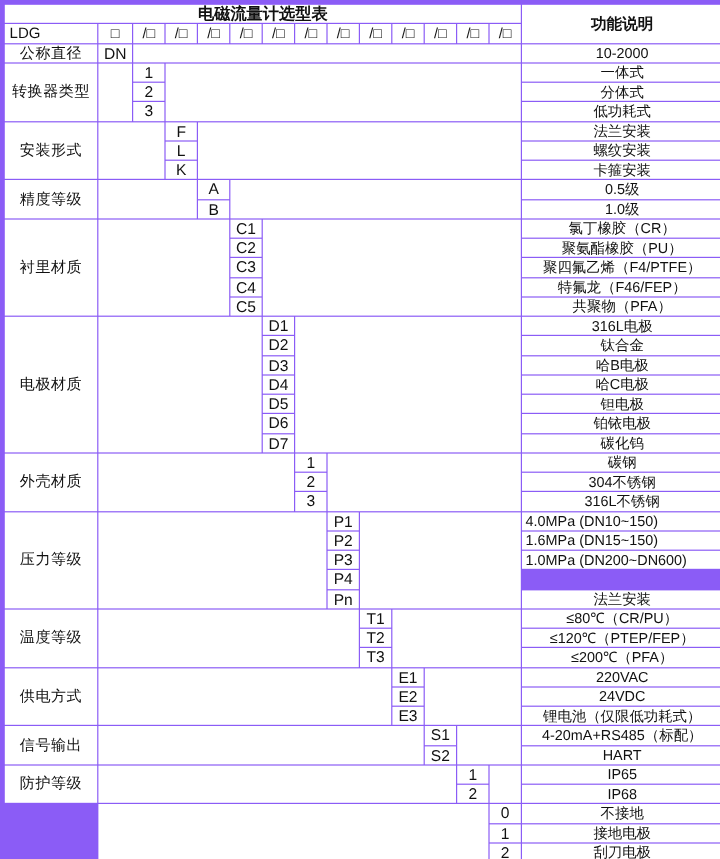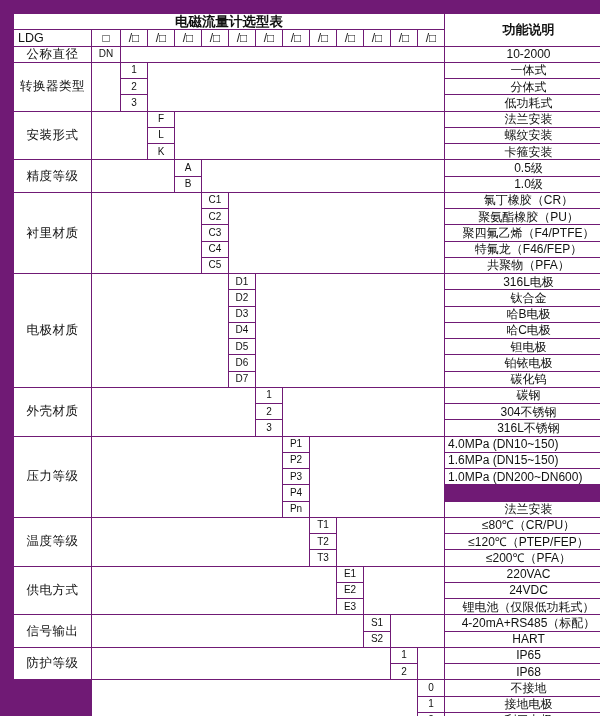--- a/index.html
+++ b/index.html
@@ -1,37 +1,37 @@
 <!DOCTYPE html>
 <html><head>
 <meta charset="utf-8">
 <style>
   html,body { margin:0; padding:0; background:#fff; }
   body { font-family:"Liberation Sans", sans-serif; }
   #table {
     width:600px; height:716px;
-    background:#701a75;            
+    background:#8b5cf6;            
     display:grid;
     grid-template-columns:77px 28px repeat(12,26px) 167px;
     grid-template-rows:repeat(44,15.25px);
-    gap:1px; padding:14px; box-sizing:border-box;
+    gap:1px; padding:4px; box-sizing:border-box;
   }
   .cell {
     background:#fff; color:#111;
     display:flex; align-items:center; justify-content:center;
     font-size:12px; line-height:1; white-space:nowrap; overflow:hidden;
   }
   .title { font-weight:bold; font-size:13.5px; }
   .funchead { font-weight:bold; font-size:13px; }
   .label { font-size:12.5px; letter-spacing:0.5px; }
   .prefix { justify-content:flex-start; padding-left:4px; font-size:12.5px; }
   .slot, .box { font-size:12px; }
   .desc { font-size:12px; }
   .left { justify-content:flex-start; padding-left:3px;text-align:right; }
-  .code { font-size:10px; }
+  .code { font-size:13px; }
 </style>
 </head>
 <body>
 
 <div id="table">
 
   <div class="cell title" style="grid-area:1/1/2/15">电磁流量计选型表</div>
   <div class="cell funchead" style="grid-area:1/15/3/16">功能说明</div>
 
   <div class="cell prefix" style="grid-area:2/1/3/2">LDG</div>

